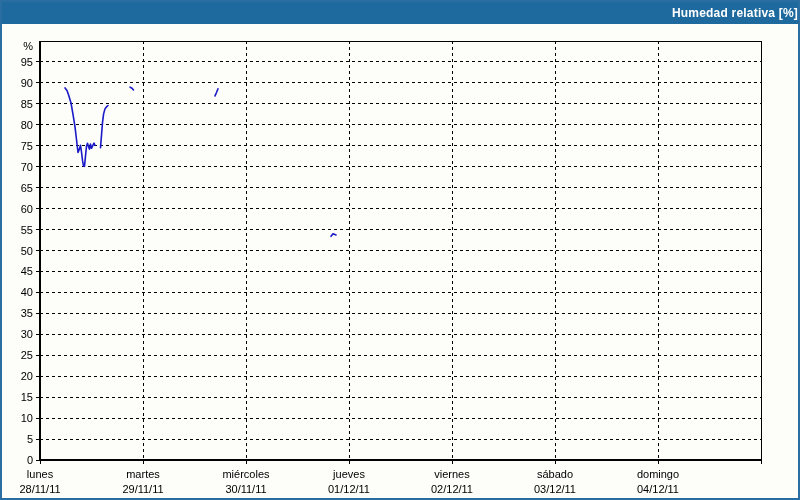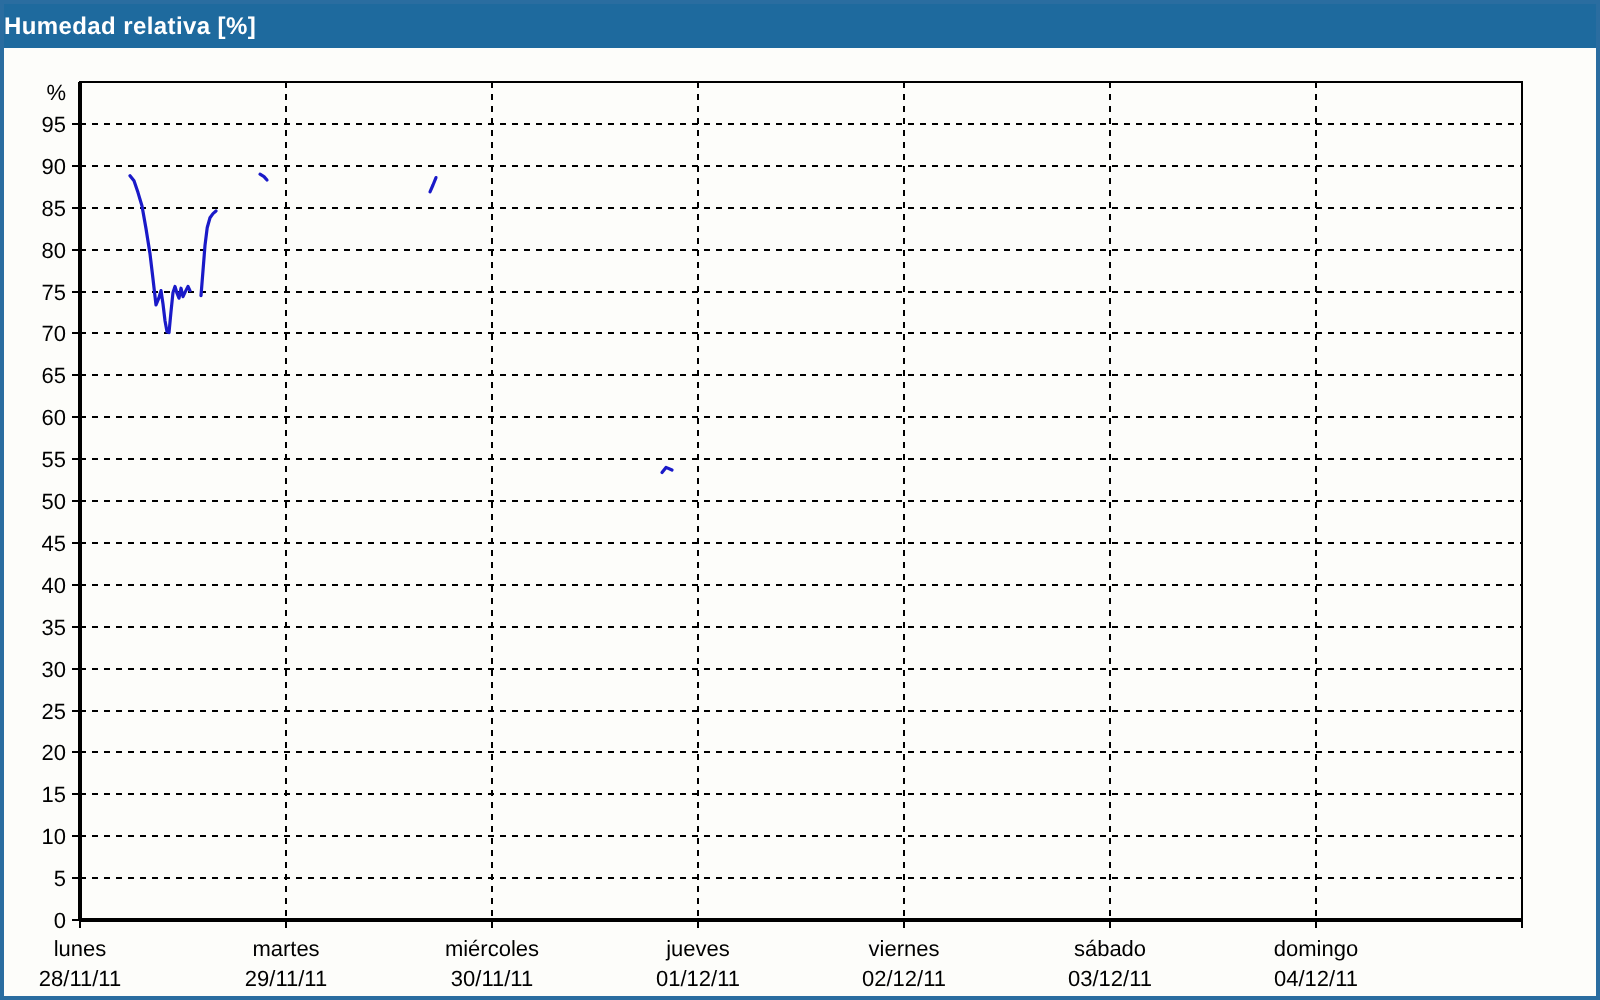--- a/index.html
+++ b/index.html
@@ -8,21 +8,21 @@
     width:796px;height:496px;
     border:2px solid #2a6da0;
     background:#fdfdfa;
     font-family:"Liberation Sans", sans-serif;
     overflow:hidden;
   }
   .titlebar{
     height:22px;
     background:#1e6a9e;
     color:#ffffff;
-    display:flex;align-items:center;justify-content:flex-start;
+    display:flex;align-items:center;justify-content:flex-end;
     font-size:12px;font-weight:bold;
     letter-spacing:0.2px;
   }
   .chart-area{width:796px;height:474px;position:relative;}
   svg{display:block;}
   svg text{font-family:"Liberation Sans", sans-serif;fill:#000;}
 </style>
 </head>
 <body>
 

